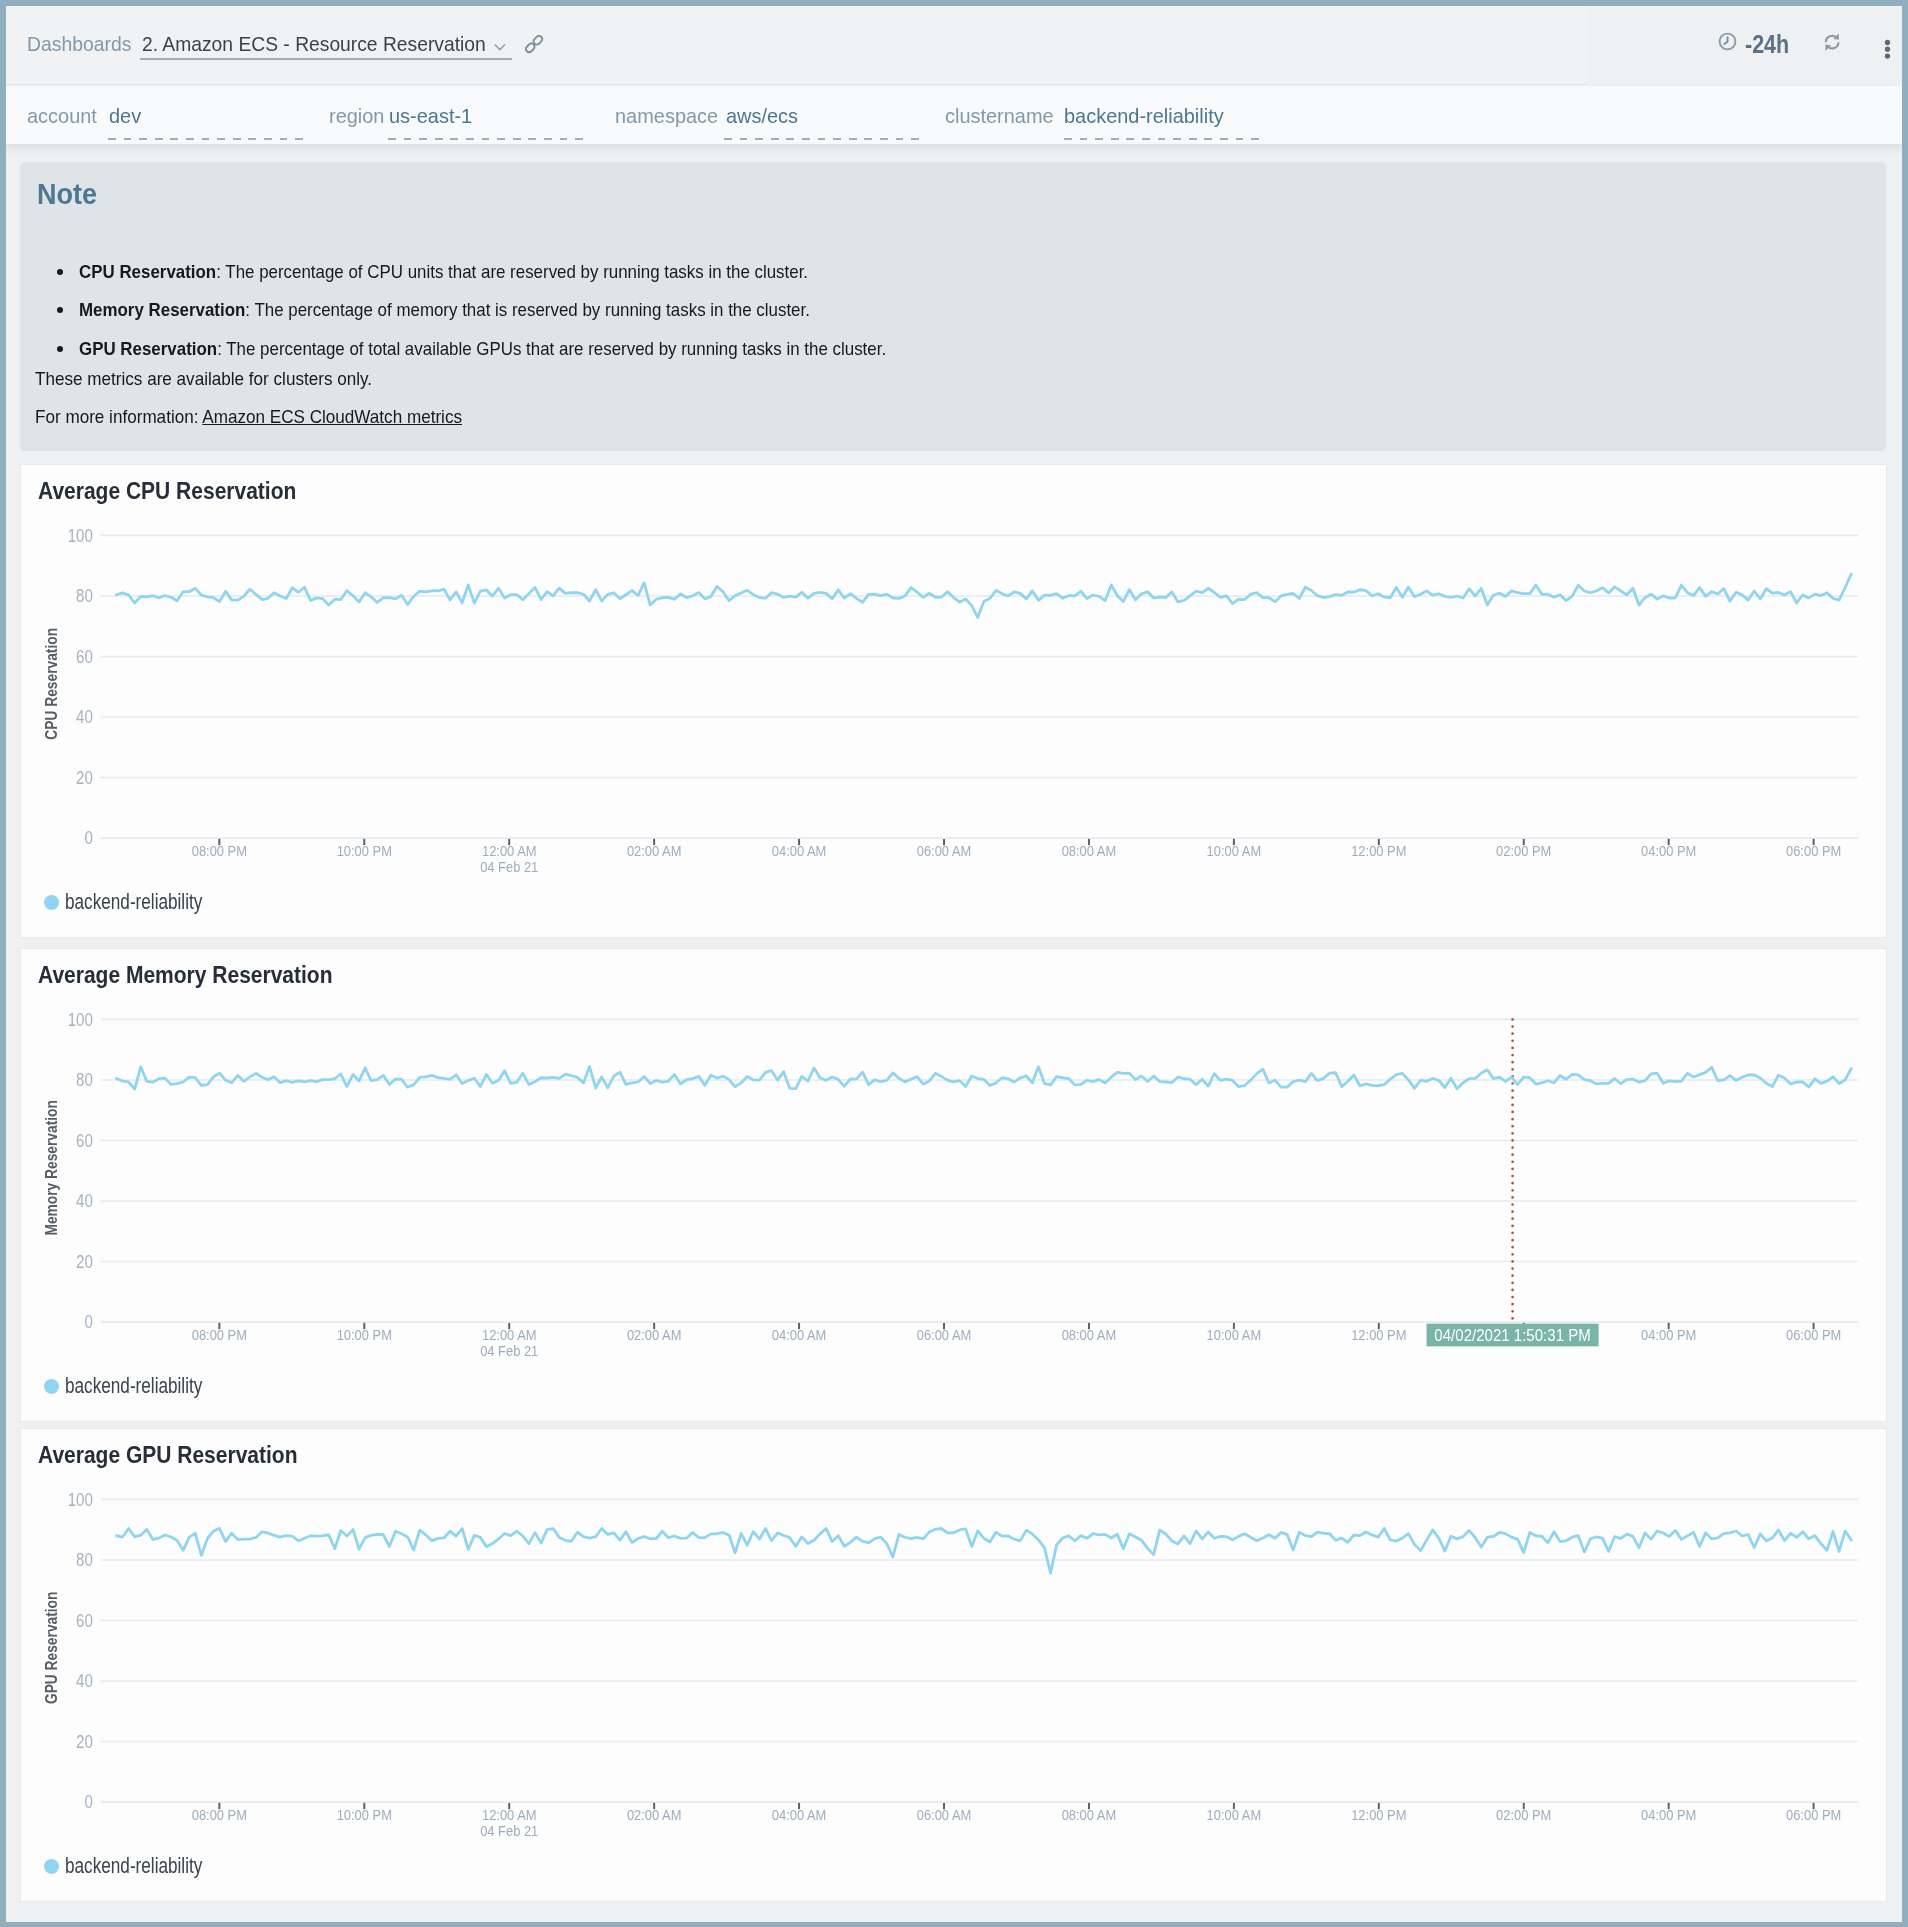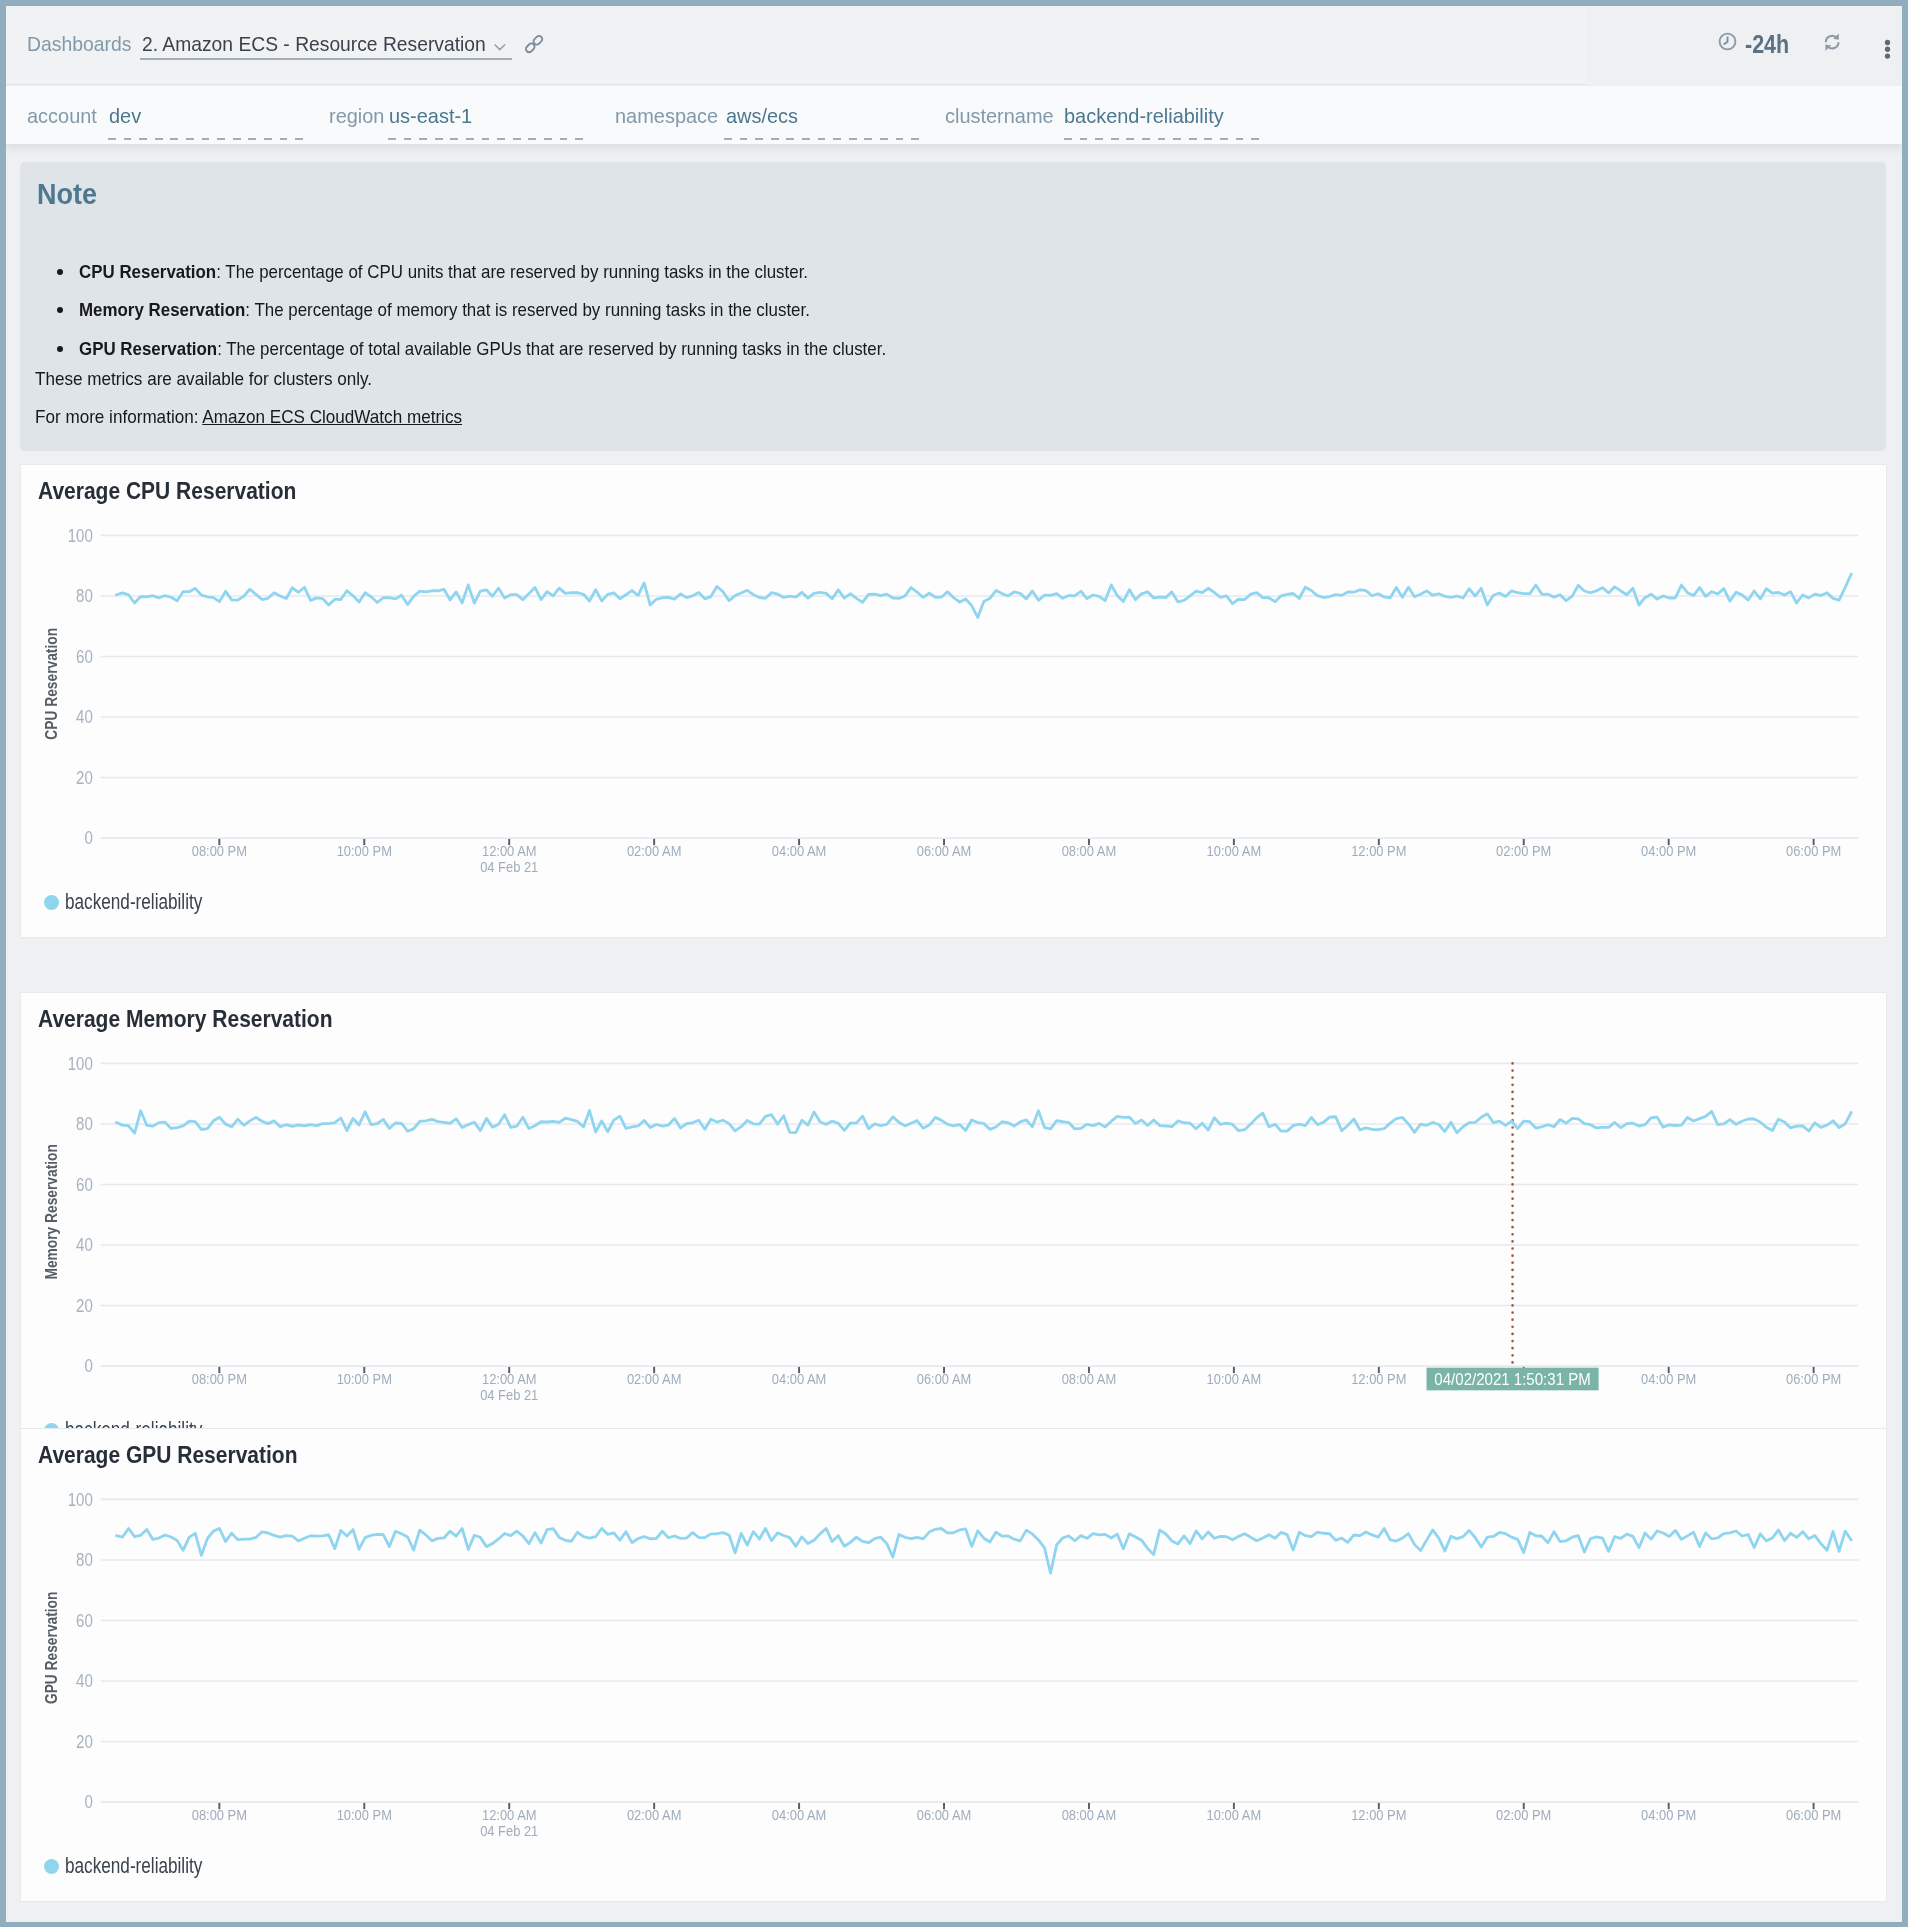--- a/index.html
+++ b/index.html
@@ -129,21 +129,21 @@
           <text x="2421.4" y="500" text-anchor="middle">04:00 PM</text>
           <text x="2634.4" y="500" text-anchor="middle">06:00 PM</text>
           <text x="717.5" y="521" text-anchor="middle">04 Feb 21</text>
         </g>
         <polyline fill="none" stroke="#90d5f0" stroke-width="3.6" stroke-linejoin="round" stroke-linecap="round" points="122.0,165.9 129.8,163.5 137.5,166.1 145.3,176.4 153.0,168.1 160.8,168.5 168.5,167.1 176.3,169.9 184.0,166.9 191.8,169.1 199.6,173.5 207.3,162.0 215.1,162.0 222.8,157.7 230.6,166.4 238.3,168.7 246.1,169.5 253.8,174.7 261.6,161.5 269.3,172.4 277.1,172.8 284.9,167.7 292.6,158.9 300.4,165.4 308.1,172.0 315.9,170.4 323.6,163.4 331.4,167.5 339.1,170.6 346.9,157.0 354.7,162.7 362.4,156.3 370.2,173.1 377.9,169.9 385.7,170.8 393.4,179.0 401.2,171.5 408.9,172.0 416.7,160.8 424.5,167.3 432.2,175.1 440.0,163.2 447.7,168.5 455.5,175.7 463.2,169.7 471.0,169.7 478.7,171.2 486.5,166.5 494.3,178.4 502.0,168.0 509.8,161.3 517.5,162.2 525.3,160.8 533.0,160.8 540.8,158.9 548.5,172.5 556.3,162.2 564.0,176.3 571.8,153.2 579.6,176.6 587.3,161.1 595.1,159.7 602.8,167.7 610.6,157.4 618.3,170.2 626.1,165.8 633.8,165.8 641.6,172.2 649.4,164.3 657.1,156.5 664.9,172.0 672.6,161.9 680.4,167.4 688.1,157.4 695.9,164.1 703.6,163.1 711.4,163.3 719.2,165.3 726.9,173.9 734.7,159.4 742.4,173.8 750.2,165.4 757.9,163.4 765.7,171.0 773.4,165.9 781.2,160.5 789.0,166.8 796.7,150.8 804.5,179.0 812.2,171.7 820.0,169.7 827.7,169.3 835.5,171.6 843.2,164.7 851.0,169.6 858.7,167.2 866.5,163.1 874.3,171.1 882.0,168.2 889.8,155.4 897.5,162.1 905.3,173.4 913.0,167.0 920.8,163.7 928.5,160.2 936.3,165.8 944.1,169.4 951.8,170.4 959.6,163.3 967.3,165.0 975.1,169.3 982.8,167.6 990.6,168.8 998.3,162.8 1006.1,170.2 1013.9,164.1 1021.6,162.8 1029.4,164.1 1037.1,171.0 1044.9,159.6 1052.6,170.2 1060.4,164.4 1068.1,170.6 1075.9,175.7 1083.7,165.4 1091.4,165.1 1099.2,167.0 1106.9,165.2 1114.7,170.0 1122.4,170.5 1130.2,167.5 1137.9,156.7 1145.7,162.4 1153.4,169.3 1161.2,163.7 1169.0,169.1 1176.7,169.0 1184.5,162.1 1192.2,169.4 1200.0,175.4 1207.7,171.3 1215.5,179.8 1223.2,194.9 1231.0,174.4 1238.8,170.4 1246.5,160.5 1254.3,164.4 1262.0,167.4 1269.8,162.3 1277.5,164.1 1285.3,171.1 1293.0,161.0 1300.8,173.0 1308.6,166.3 1316.3,166.6 1324.1,164.4 1331.8,170.4 1339.6,166.8 1347.3,167.4 1355.1,161.4 1362.8,170.8 1370.6,166.2 1378.3,168.0 1386.1,173.4 1393.9,153.5 1401.6,167.0 1409.4,174.4 1417.1,159.3 1424.9,172.2 1432.6,164.7 1440.4,162.1 1448.1,170.0 1455.9,168.9 1463.7,169.4 1471.4,162.2 1479.2,175.1 1486.9,173.1 1494.7,167.4 1502.4,161.2 1510.2,163.3 1517.9,157.6 1525.7,163.0 1533.5,169.3 1541.2,167.3 1549.0,177.2 1556.7,171.6 1564.5,172.0 1572.2,165.2 1580.0,163.2 1587.7,169.6 1595.5,169.7 1603.3,174.7 1611.0,167.3 1618.8,165.3 1626.5,164.3 1634.3,170.7 1642.0,156.2 1649.8,160.4 1657.5,167.1 1665.3,169.4 1673.0,168.3 1680.8,165.8 1688.6,166.7 1696.3,162.4 1704.1,162.6 1711.8,159.5 1719.6,160.6 1727.3,167.2 1735.1,164.6 1742.8,168.6 1750.6,169.7 1758.4,156.6 1766.1,169.0 1773.9,156.2 1781.6,168.4 1789.4,165.3 1797.1,160.9 1804.9,166.5 1812.6,164.6 1820.4,167.9 1828.2,169.1 1835.9,167.5 1843.7,170.0 1851.4,158.1 1859.2,167.5 1866.9,157.6 1874.7,179.0 1882.4,166.5 1890.2,163.7 1898.0,168.2 1905.7,160.9 1913.5,163.3 1921.2,164.5 1929.0,164.4 1936.7,153.5 1944.5,165.3 1952.2,165.1 1960.0,168.9 1967.7,165.9 1975.5,173.4 1983.3,167.7 1991.0,153.8 1998.8,161.1 2006.5,163.3 2014.3,160.9 2022.0,156.8 2029.8,163.5 2037.5,155.8 2045.3,161.0 2053.1,165.8 2060.8,157.6 2068.6,179.0 2076.3,169.6 2084.1,165.2 2091.8,171.4 2099.6,167.4 2107.3,170.0 2115.1,170.0 2122.9,153.5 2130.6,163.3 2138.4,166.9 2146.1,156.7 2153.9,167.9 2161.6,162.0 2169.4,164.8 2177.1,158.1 2184.9,174.0 2192.7,162.6 2200.4,166.0 2208.2,172.7 2215.9,161.1 2223.7,171.2 2231.4,158.2 2239.2,163.9 2246.9,163.0 2254.7,166.2 2262.4,161.9 2270.2,176.4 2278.0,166.2 2285.7,169.9 2293.5,165.1 2301.2,166.9 2309.0,163.4 2316.7,170.5 2324.5,172.8 2332.2,156.6 2340.0,139.5"></polyline>
       </svg>
 <div class="yt">CPU Reservation</div>
 <span class="ldot"></span>
       <span class="ltxt">backend-reliability</span>
 </div>
-<div class="panel" style="top:986px">
+<div class="panel" style="top:942px">
 <div class="ptitle">Average Memory Reservation</div>
 <svg class="cs" width="1867" height="474" viewBox="0 0 2387 606" font-family="Liberation Sans, sans-serif">
         <line x1="102" y1="90.0" x2="2349" y2="90.0" stroke="#e7e9ec" stroke-width="2"></line>
         <line x1="102" y1="167.4" x2="2349" y2="167.4" stroke="#e7e9ec" stroke-width="2"></line>
         <line x1="102" y1="244.8" x2="2349" y2="244.8" stroke="#e7e9ec" stroke-width="2"></line>
         <line x1="102" y1="322.2" x2="2349" y2="322.2" stroke="#e7e9ec" stroke-width="2"></line>
         <line x1="102" y1="399.6" x2="2349" y2="399.6" stroke="#e7e9ec" stroke-width="2"></line>
         <line x1="102" y1="477.0" x2="2349" y2="477.0" stroke="#e7e9ec" stroke-width="2"></line>
         <line x1="253.6" y1="478" x2="253.6" y2="486" stroke="#555f69" stroke-width="2.5"></line>
         <line x1="438.9" y1="478" x2="438.9" y2="486" stroke="#555f69" stroke-width="2.5"></line>

